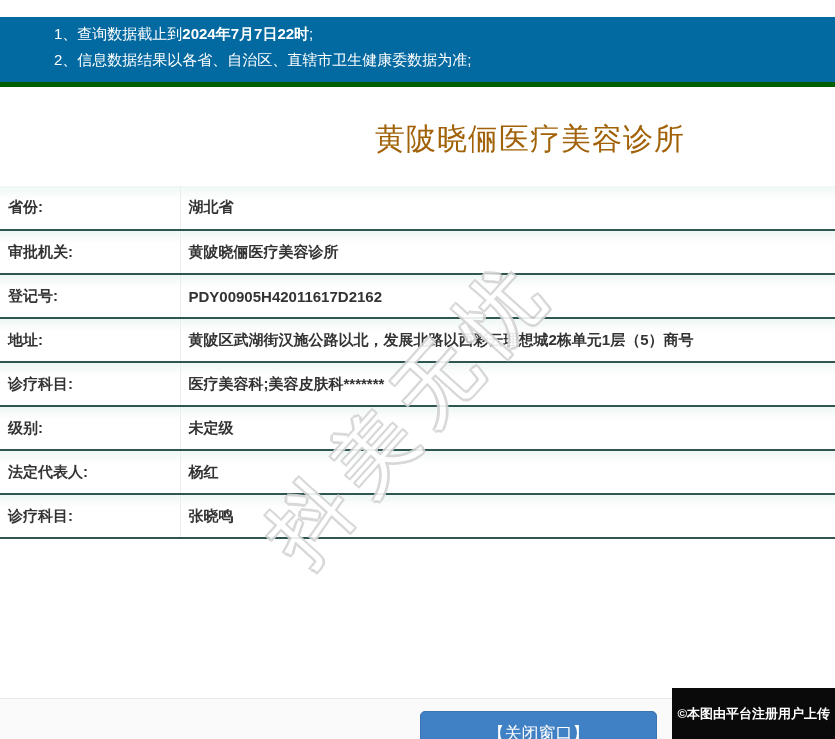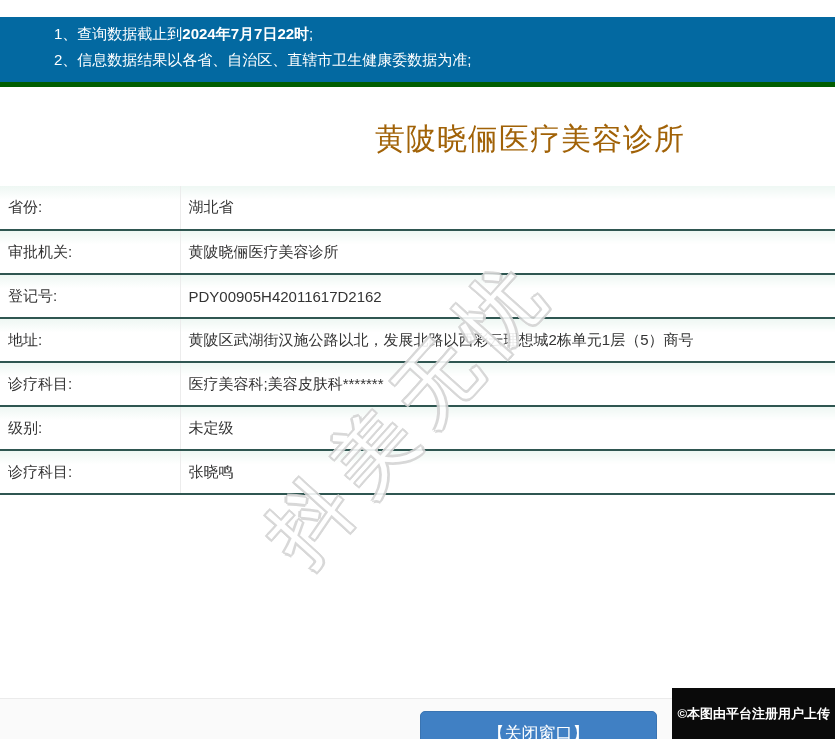--- a/index.html
+++ b/index.html
@@ -38,20 +38,21 @@
     color:#a16207;
     letter-spacing:1px;
   }
 
   
   table.info-table {
     margin-top:26px;
     width:100%;
     border-collapse:collapse;
     table-layout:fixed;
+    font-weight:bold;
   }
   table.info-table td {
     height:44px;
     border-bottom:2px solid #2f5651;
     font-size:15px;
     color:#333;
     vertical-align:middle;
     background:linear-gradient(180deg,#eef7f3 0%,#ffffff 32%);
   }
   td.info-label {
@@ -151,20 +152,24 @@
     </tr>
     <tr>
       <td class="info-label">诊疗科目:</td>
       <td class="info-value">医疗美容科;美容皮肤科*******</td>
     </tr>
     <tr>
       <td class="info-label">级别:</td>
       <td class="info-value">未定级</td>
     </tr>
     <tr>
+      <td class="info-label">法定代表人:</td>
+      <td class="info-value">杨红</td>
+    </tr>
+    <tr>
       <td class="info-label">诊疗科目:</td>
       <td class="info-value">张晓鸣</td>
     </tr>
   </tbody>
 </table>
 
 <div class="watermark">抖美无忧</div>
 
 <div class="footer-bar"></div>
 

